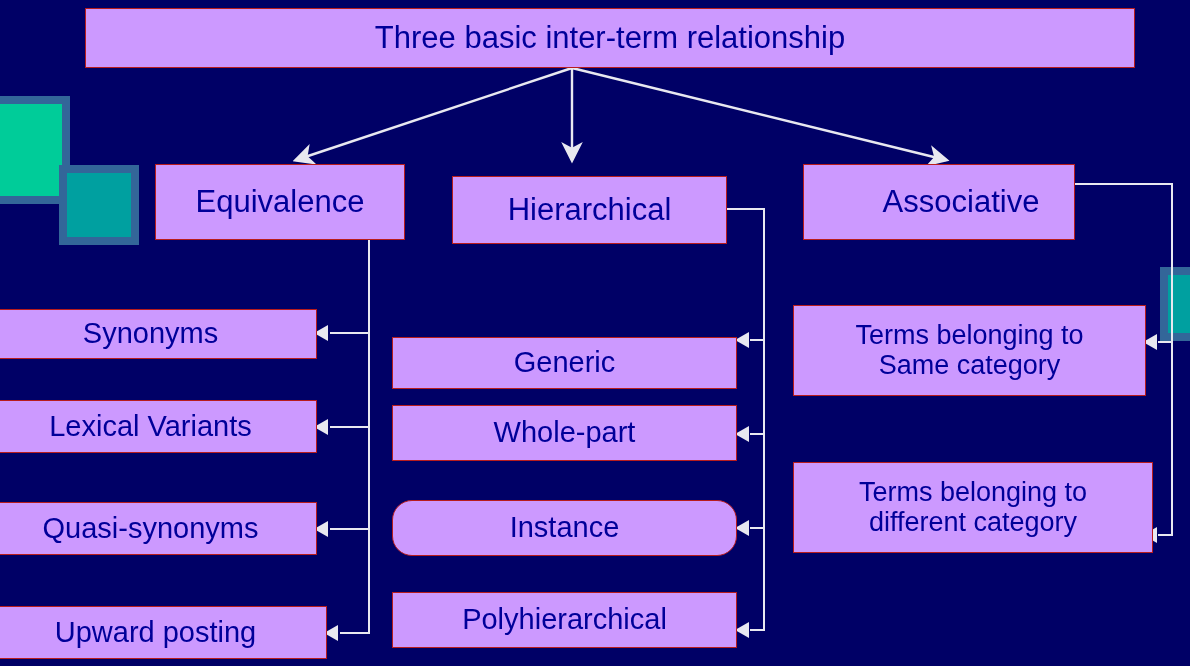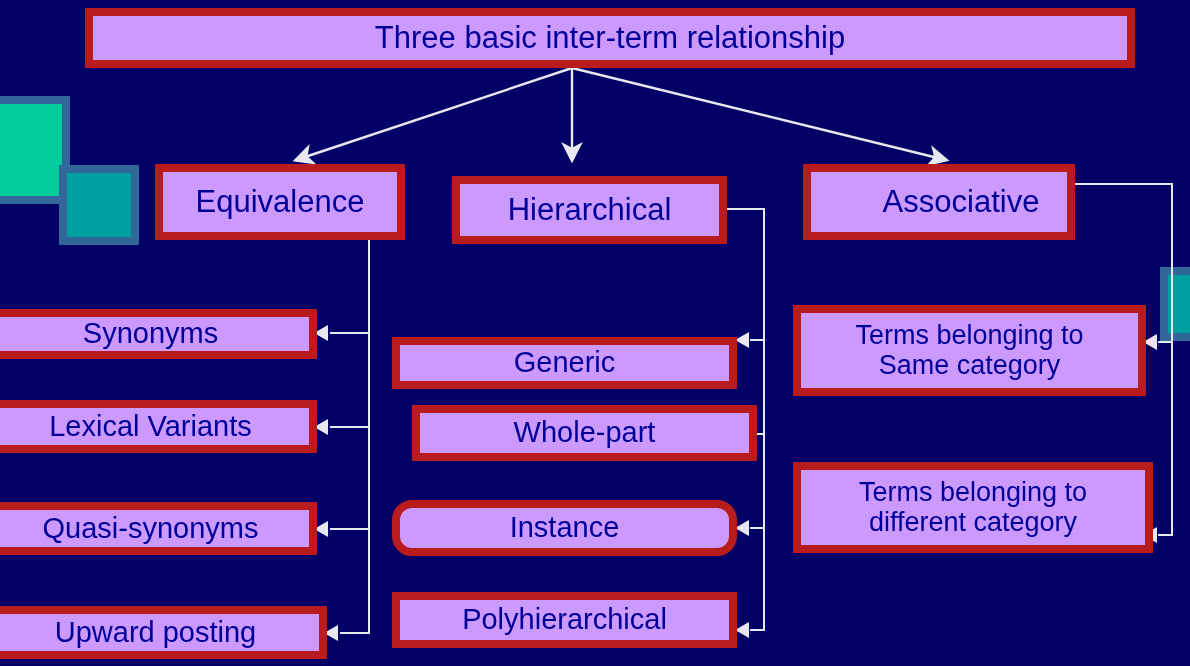--- a/index.html
+++ b/index.html
@@ -31,21 +31,21 @@
   .deco-bright {
     position: absolute;
     background: #00cc99;
   }
 
   
   .node {
     position: absolute;
     box-sizing: border-box;
     background: #cc99ff;
-    border: 8px solid #b91c1c;
+    border: 1px solid #b91c1c;
     color: #000099;
     display: flex;
     align-items: center;
     justify-content: center;
     text-align: center;
     line-height: 1.08;
     letter-spacing: 0px;
     font-weight: 400;
   }
   .node span { display: block; width: 100%; }
@@ -156,21 +156,21 @@
   <div class="conn" style="left:750px; top:527px; width:15px; height:2px;"></div>
   <div class="conn" style="left:750px; top:629px; width:15px; height:2px;"></div>
   <div class="arrow arrow-left" style="left:735px; top:332px;"></div>
   <div class="arrow arrow-left" style="left:735px; top:426px;"></div>
   <div class="arrow arrow-left" style="left:735px; top:520px;"></div>
   <div class="arrow arrow-left" style="left:735px; top:622px;"></div>
 
   <div class="node leaf" style="left:392px; top:313px; width:345px; height:52px;margin-top:24px;">
     <span>Generic</span>
   </div>
-  <div class="node leaf" style="left:412px; top:405px; width:345px; height:56px;">
+  <div class="node leaf" style="left:392px; top:405px; width:345px; height:56px;">
     <span>Whole-part</span>
   </div>
   <div class="node leaf" style="left:392px; top:500px; width:345px; height:56px;border-radius:20px;">
     <span>Instance</span>
   </div>
   <div class="node leaf" style="left:392px; top:592px; width:345px; height:56px;">
     <span>Polyhierarchical</span>
   </div>
 
   <div class="conn" style="left:1075px; top:183px; width:98px; height:2px;"></div>

